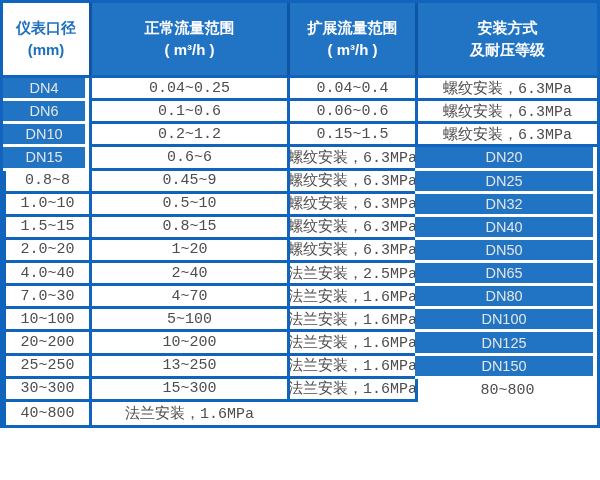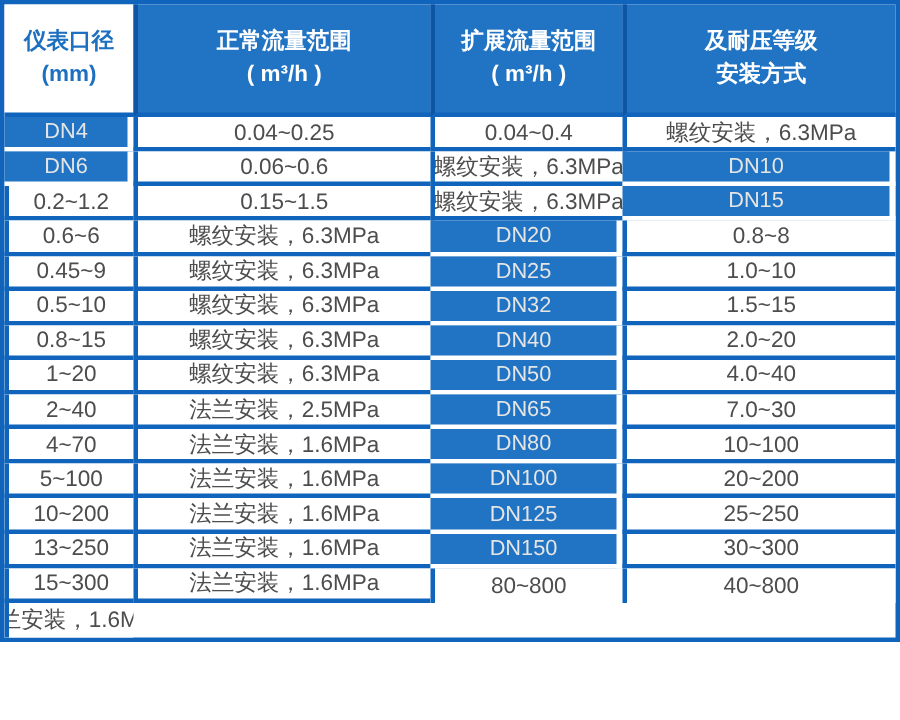--- a/index.html
+++ b/index.html
@@ -39,20 +39,21 @@
     font-size:14.5px;
     border-bottom:3px solid #ffffff;
     border-right:4px solid #ffffff;
   }
   .val{
     background:#ffffff;
     color:var(--data-grey);
     font-size:15px;
     border-bottom:3px solid var(--line);
     border-left:3px solid var(--line);
+    font-family:Liberation Mono, monospace;
   }
   .row-last.dn{border-bottom:none;}
   .row-last.val{border-bottom:none;}
 </style>
 </head>
 <body>
 
 <div class="spec-table">
   <div class="cell hdr h1">
     <span>仪表口径</span>
@@ -60,30 +61,31 @@
   </div>
   <div class="cell hdr h2">
     <span>正常流量范围</span>
     <span>( m³/h )</span>
   </div>
   <div class="cell hdr h3">
     <span>扩展流量范围</span>
     <span>( m³/h )</span>
   </div>
   <div class="cell hdr h4">
+    <span>安装方式</span>
     <span>及耐压等级</span>
-    <span>安装方式</span>
   </div>
 
   <div class="cell dn">DN4</div>
   <div class="cell val">0.04~0.25</div>
   <div class="cell val">0.04~0.4</div>
   <div class="cell val">螺纹安装，6.3MPa</div>
 
   <div class="cell dn">DN6</div>
+  <div class="cell val">0.1~0.6</div>
   <div class="cell val">0.06~0.6</div>
   <div class="cell val">螺纹安装，6.3MPa</div>
 
   <div class="cell dn">DN10</div>
   <div class="cell val">0.2~1.2</div>
   <div class="cell val">0.15~1.5</div>
   <div class="cell val">螺纹安装，6.3MPa</div>
 
   <div class="cell dn">DN15</div>
   <div class="cell val">0.6~6</div>

